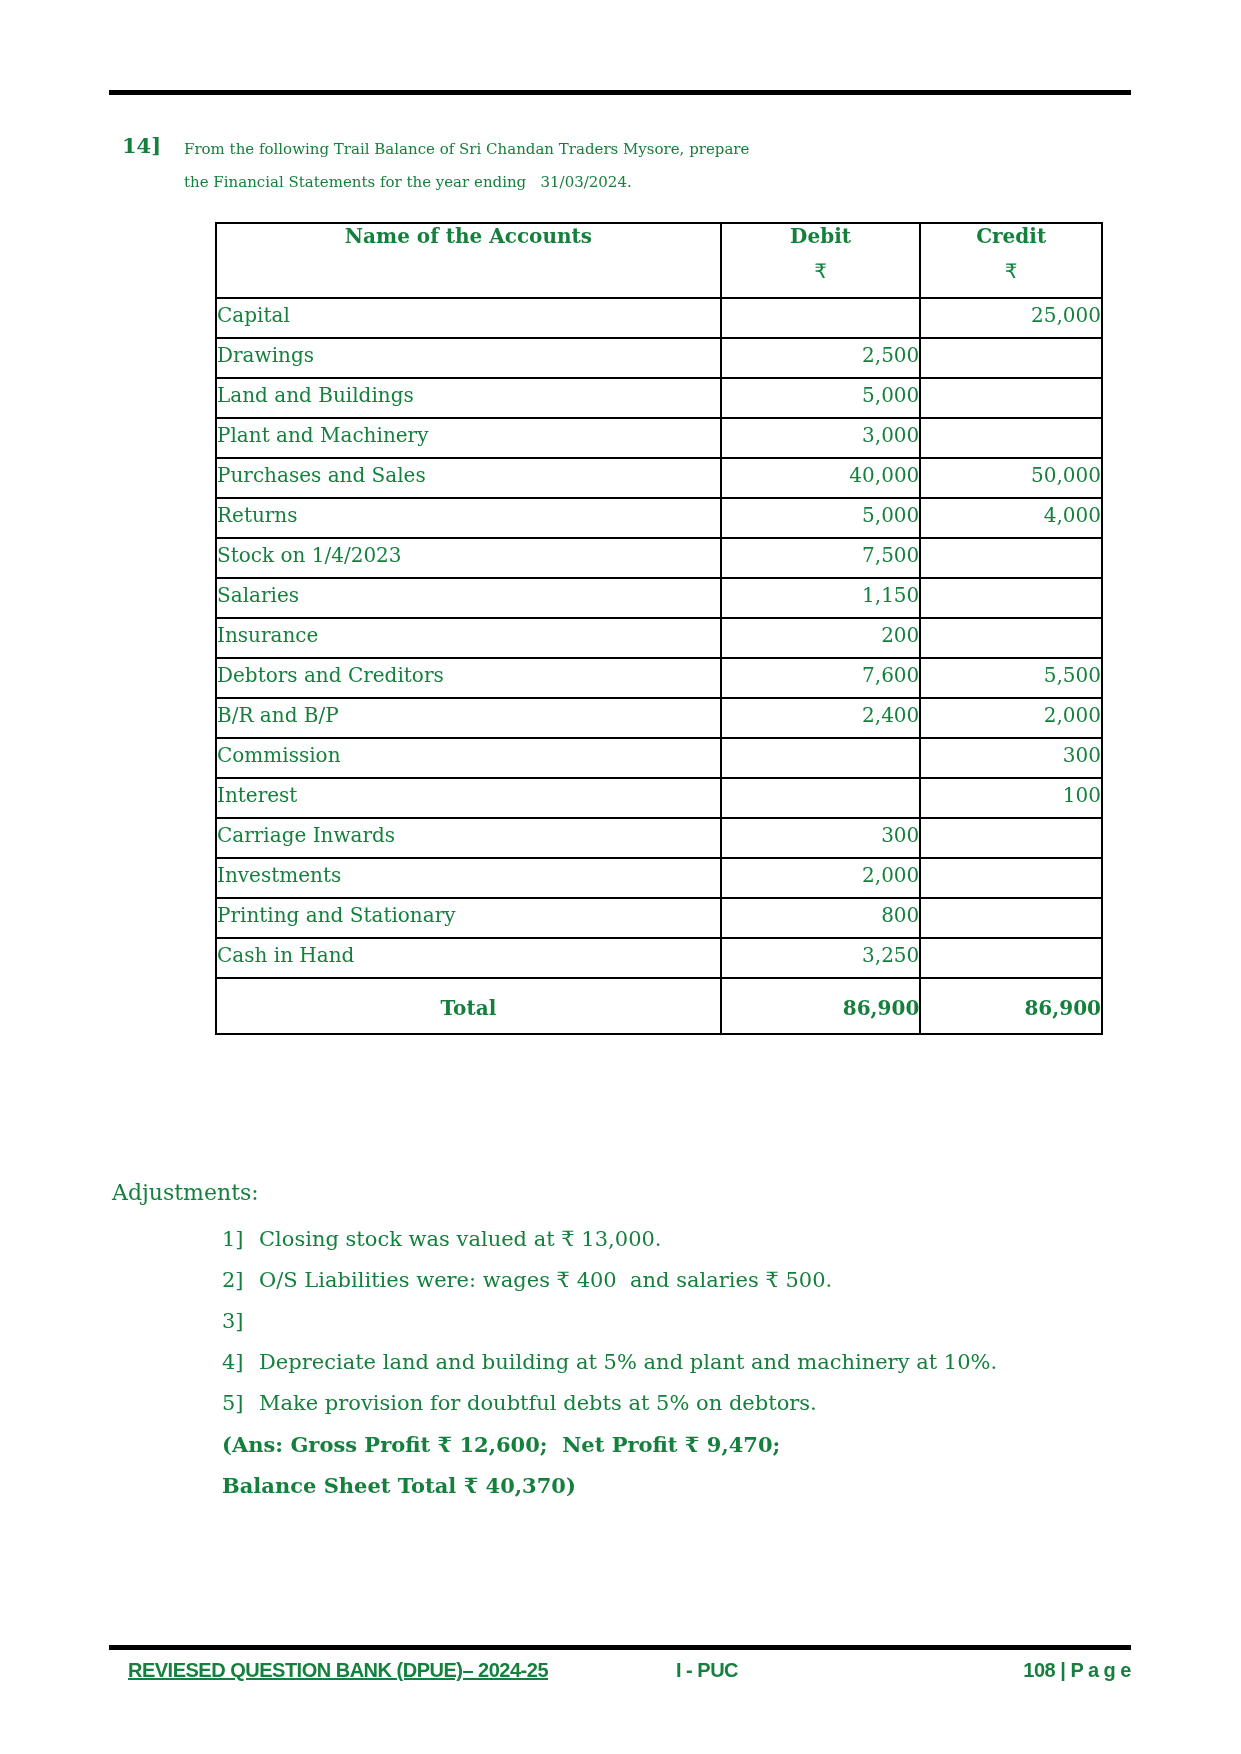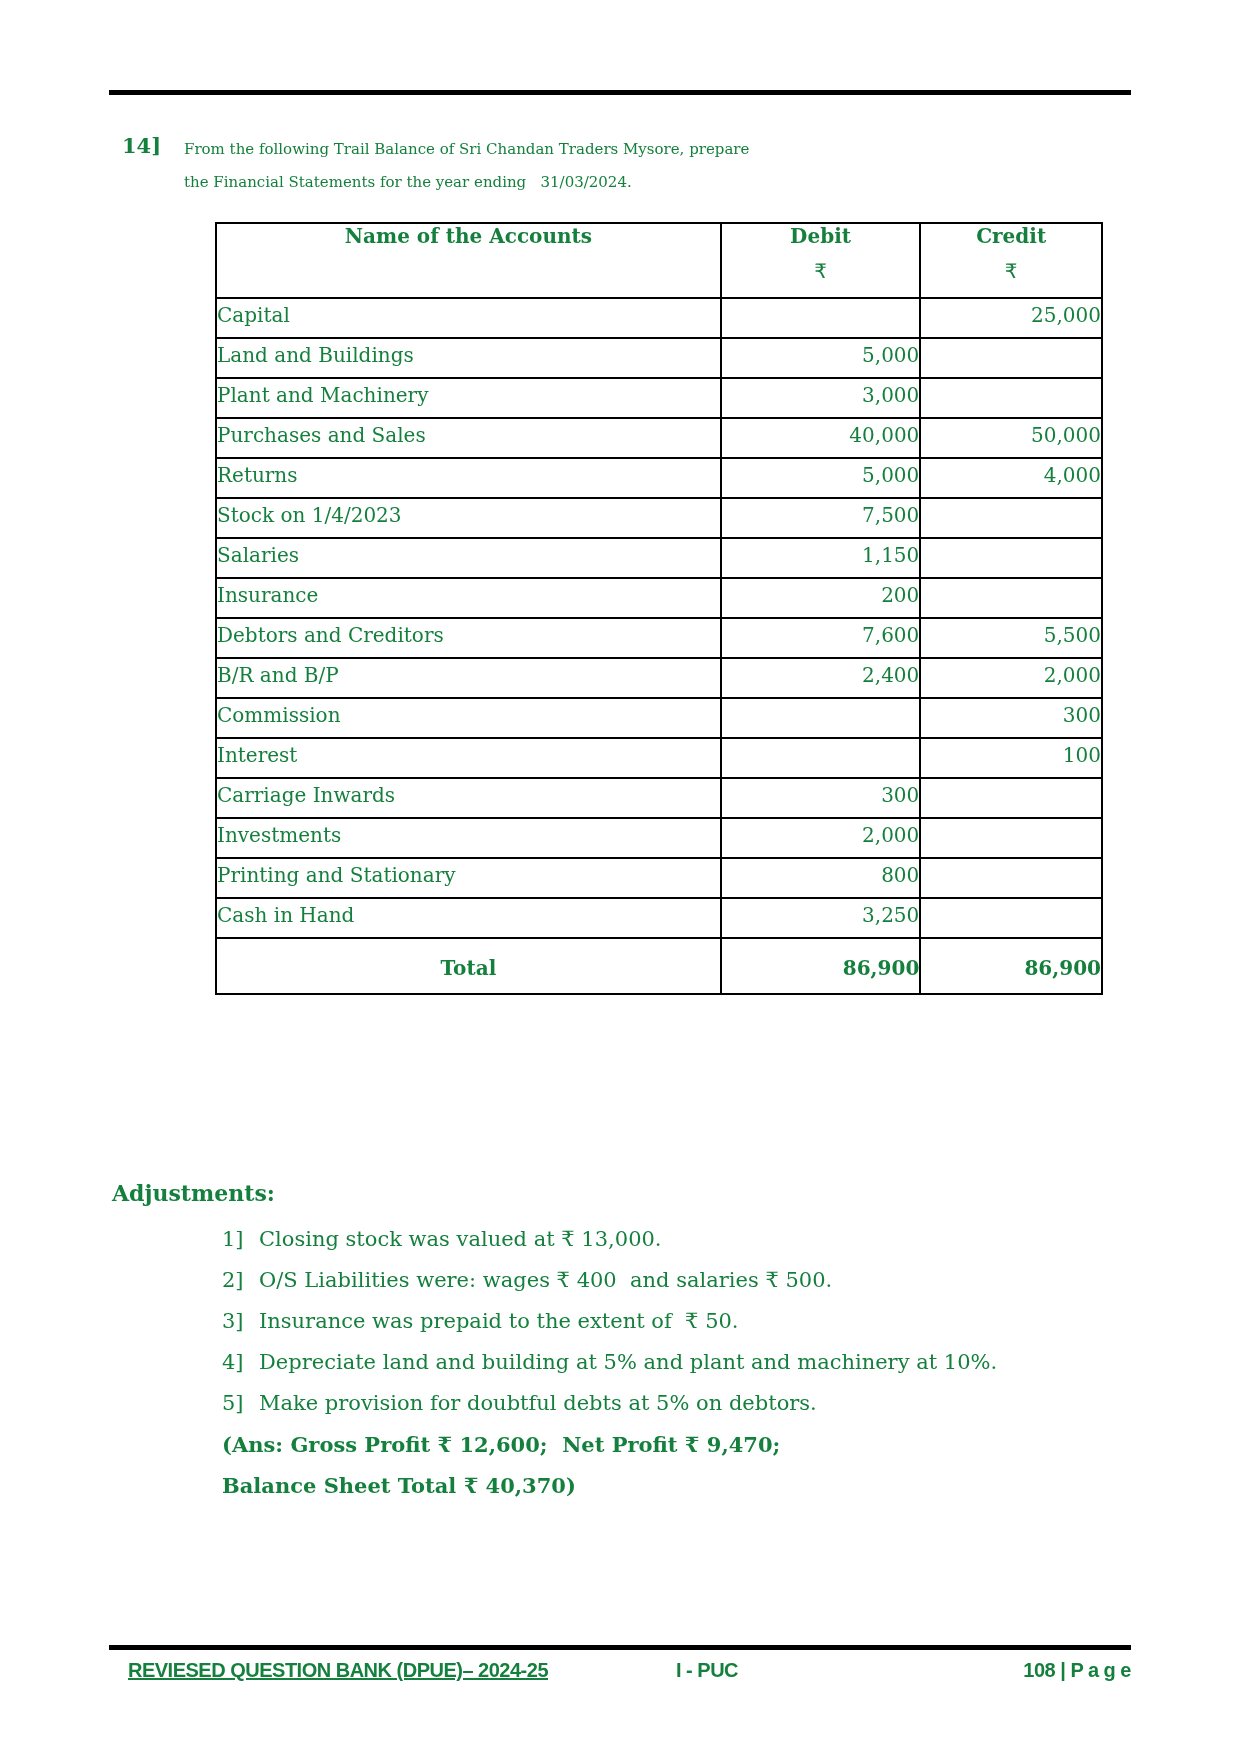--- a/index.html
+++ b/index.html
@@ -46,21 +46,21 @@
   }
   tr.data-row td{height:35px;padding-top:3px;line-height:26px;}
   td.acct{padding-left:9px;border-radius:16px;}
   td.num{text-align:right;padding-right:13px;}
   tr.total-row td{height:38px;padding-top:16px;font-weight:bold;line-height:26px;}
   td.total-label{text-align:center;}
 
   
   .adj-heading{
     position:absolute;left:112px;top:1180px;
-    font-weight:bold;font-size:22px;
+    font-weight:normal;font-size:22px;
   }
   .adj-list{
     position:absolute;left:222px;top:1226px;width:880px;
     font-size:21px;
   }
   .adj-item{display:flex;line-height:27px;margin-bottom:14px;white-space:pre-wrap;}
   .adj-item .n{width:37px;flex:none;}
   .ans{font-weight:bold;line-height:27px;margin-bottom:14px;white-space:pre-wrap;}
 
   
@@ -106,20 +106,25 @@
         </th>
       </tr>
     </thead>
     <tbody>
   <tr class="data-row">
     <td class="acct">Capital</td>
     <td class="num"></td>
     <td class="num">25,000</td>
   </tr>
 
+  <tr class="data-row">
+    <td class="acct">Drawings</td>
+    <td class="num">2,500</td>
+    <td class="num"></td>
+  </tr>
 
   <tr class="data-row">
     <td class="acct">Land and Buildings</td>
     <td class="num">5,000</td>
     <td class="num"></td>
   </tr>
 
   <tr class="data-row">
     <td class="acct">Plant and Machinery</td>
     <td class="num">3,000</td>
@@ -224,21 +229,20 @@
     <span class="t">Closing stock was valued at ₹ 13,000.</span>
   </div>
 
   <div class="adj-item">
     <span class="n">2]</span>
     <span class="t">O/S Liabilities were: wages ₹ 400  and salaries ₹ 500.</span>
   </div>
 
   <div class="adj-item">
     <span class="n">3]</span>
-    <span class="t">Insurance was prepaid to the extent of  ₹ 50.</span>
   </div>
 
   <div class="adj-item">
     <span class="n">4]</span>
     <span class="t">Depreciate land and building at 5% and plant and machinery at 10%.</span>
   </div>
 
   <div class="adj-item">
     <span class="n">5]</span>
     <span class="t">Make provision for doubtful debts at 5% on debtors.</span>

